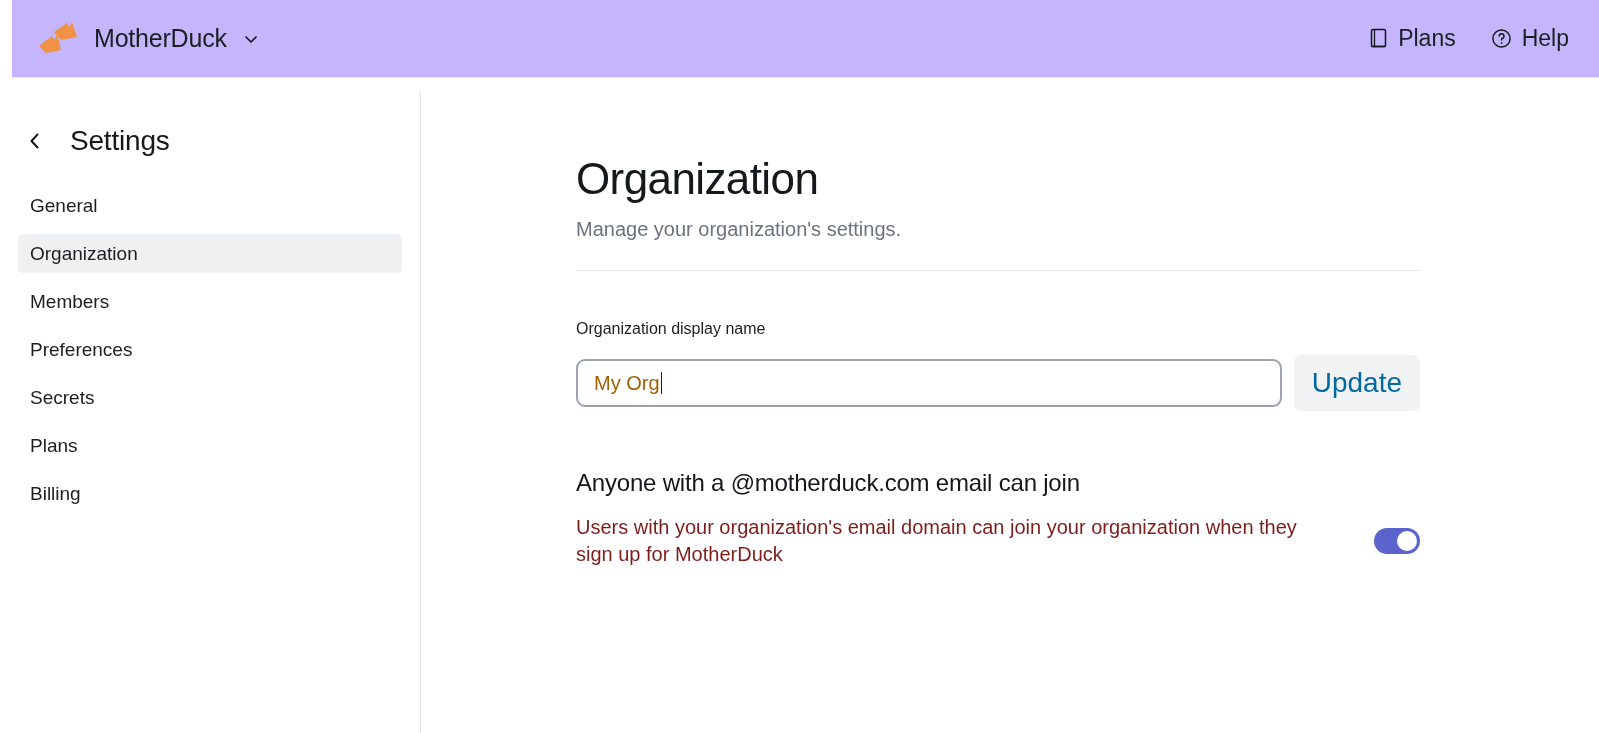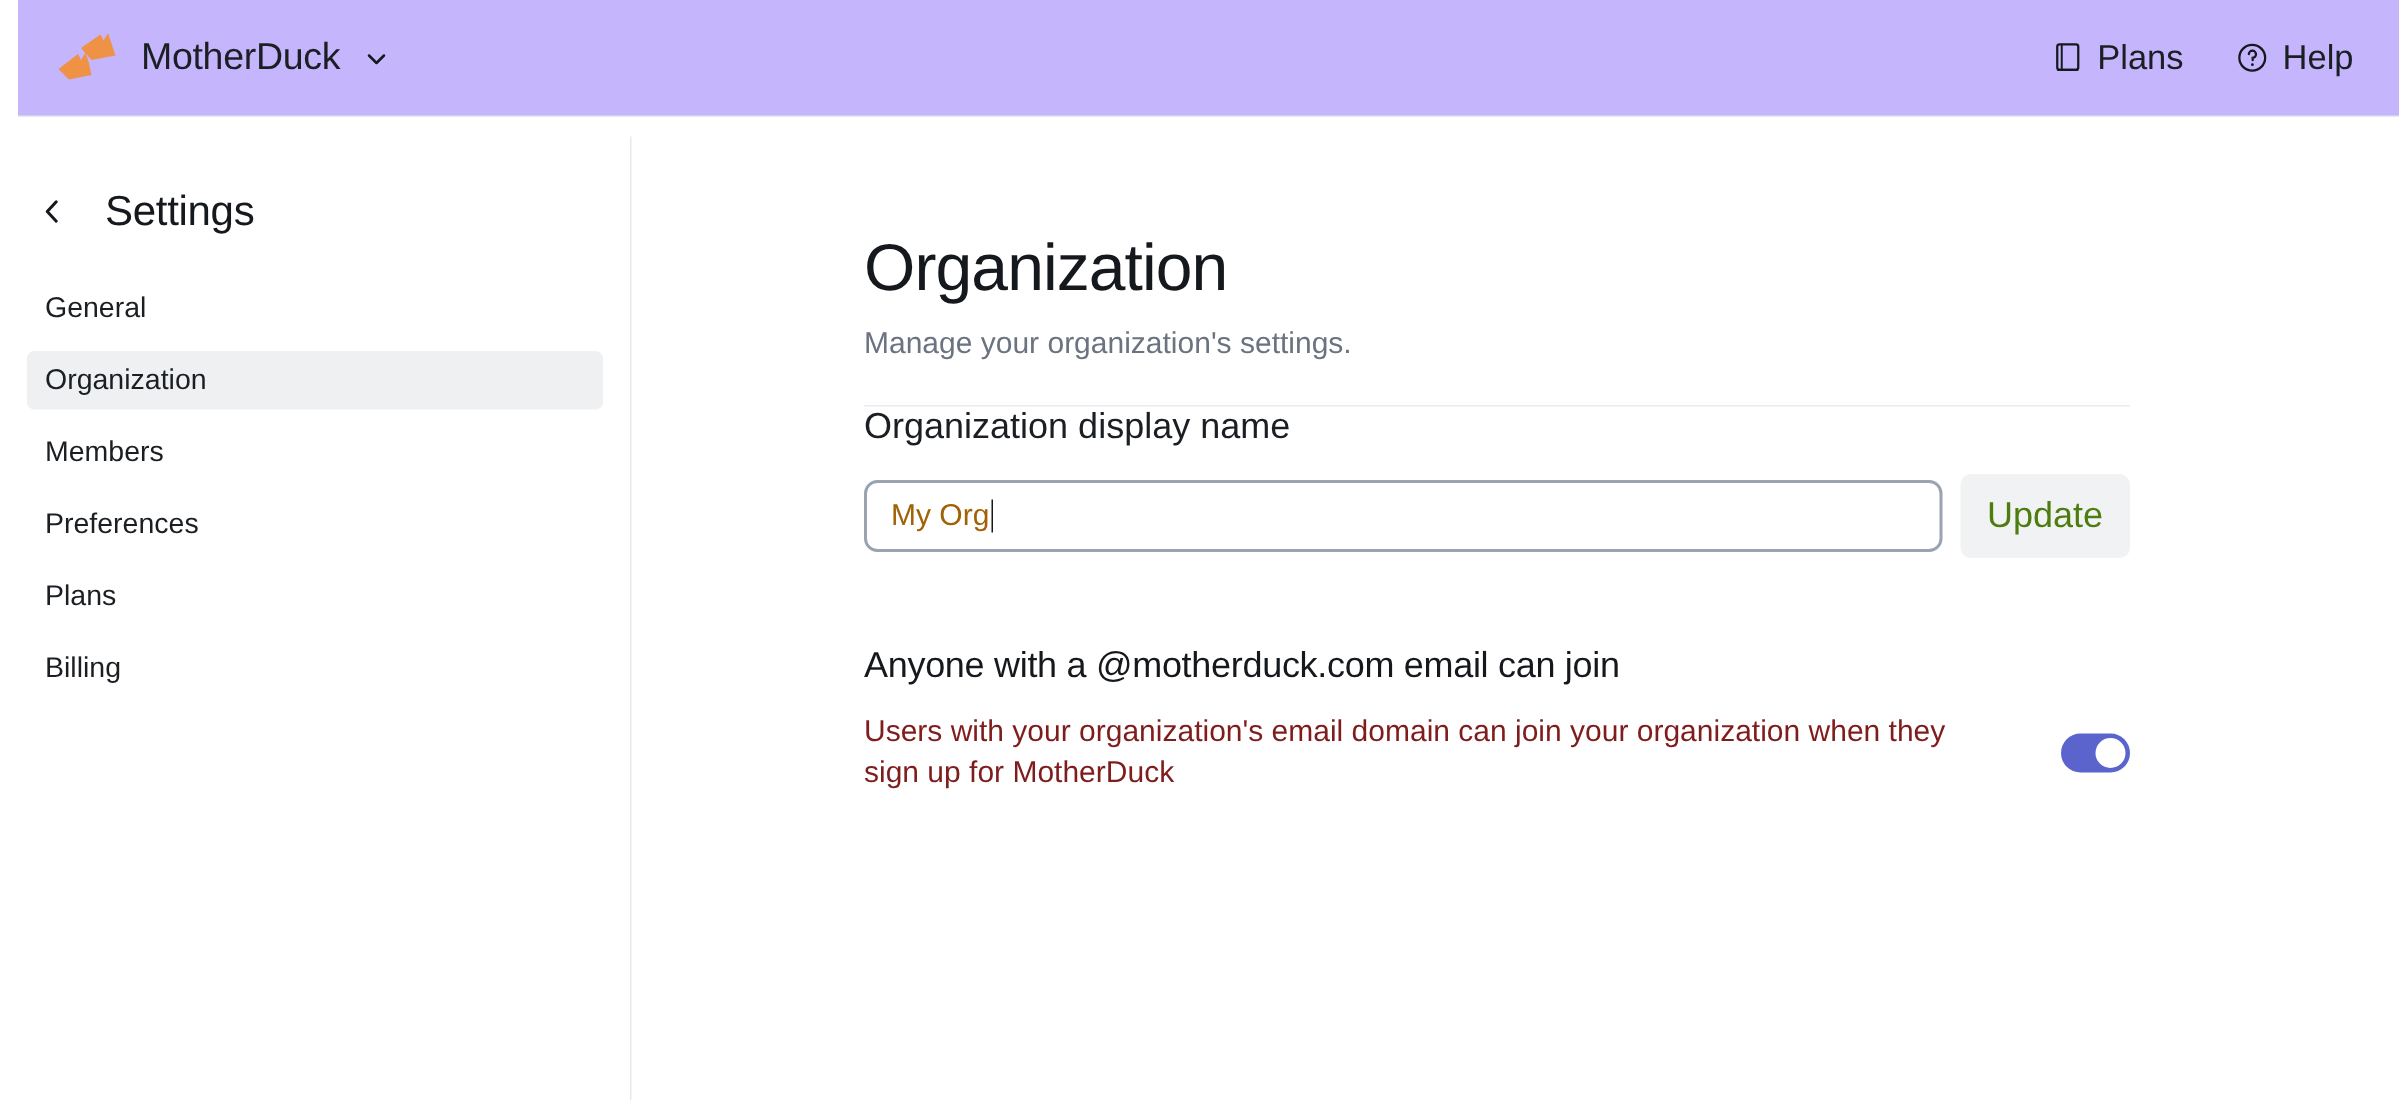--- a/index.html
+++ b/index.html
@@ -136,22 +136,23 @@
     margin-top: 16px;
   }
   .divider {
     width: 844px;
     height: 1px;
     background: #e9ebee;
     margin-top: 29px;
   }
 
   .field-label {
-    font-size: 24px;
+    font-size: 16px;
     color: #1b1f24;
+    margin-top: 49px;
   }
   .field-row {
     display: flex;
     align-items: center;
     gap: 12px;
     margin-top: 17px;
   }
   .input-wrap {
     width: 740px;
     height: 48px;
@@ -174,22 +175,22 @@
     height: 22px;
     background: #15181c;
     margin-left: 1px;
   }
   .update-btn {
     height: 56px;
     padding: 0 18px;
     border: none;
     border-radius: 7px;
     background: #f1f2f4;
-    color: #4d7c0f;
-    font-size: 24px;
+    color: #0369a1;
+    font-size: 28px;
     font-family: "Liberation Sans", sans-serif;
     cursor: pointer;
     white-space: nowrap;
   }
 
   .setting-block { margin-top: 58px; }
   .setting-title {
     font-size: 24px;
     color: #15181c;
     letter-spacing: -0.2px;
@@ -288,20 +289,23 @@
     <div class="nav-item selected">
       <span>Organization</span>
     </div>
     <div class="nav-item">
       <span>Members</span>
     </div>
     <div class="nav-item">
       <span>Preferences</span>
     </div>
     <div class="nav-item">
+      <span>Secrets</span>
+    </div>
+    <div class="nav-item">
       <span>Plans</span>
     </div>
     <div class="nav-item">
       <span>Billing</span>
     </div>
   </div>
 </div>
 
 <div class="main">
   <div class="main-inner">

